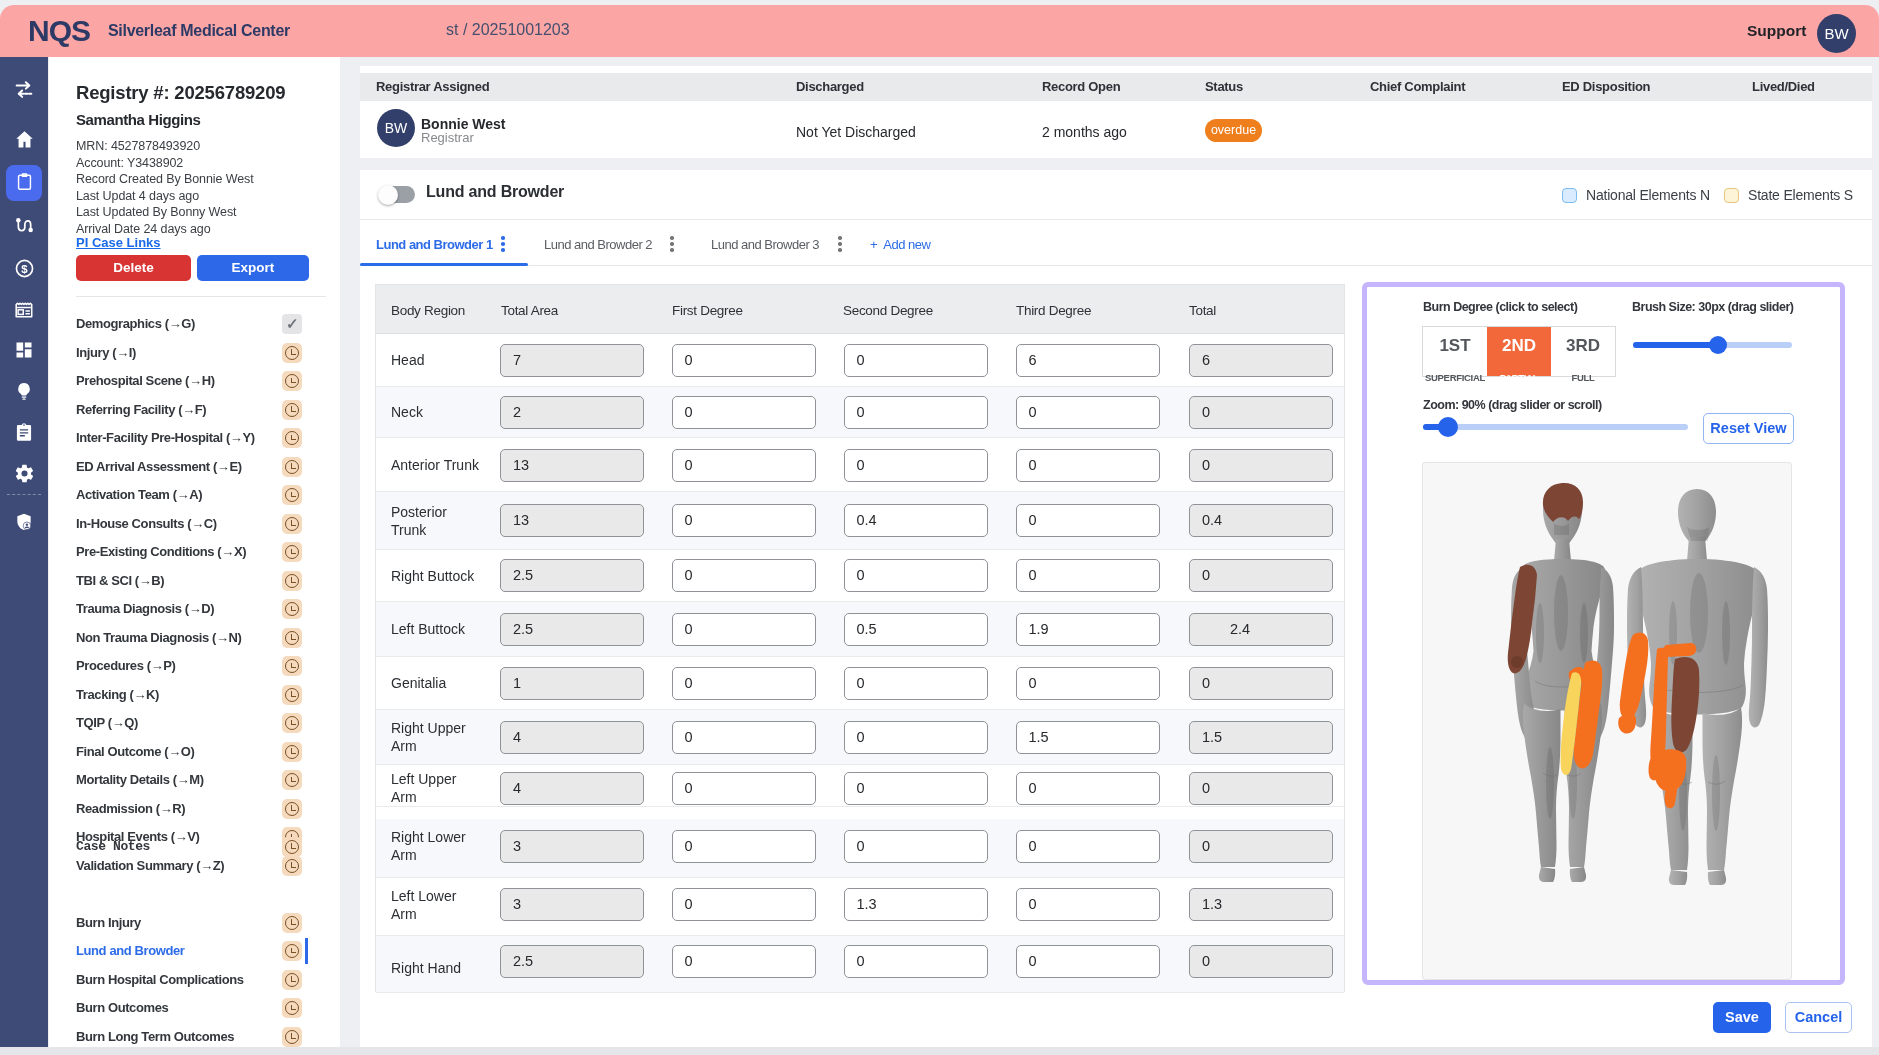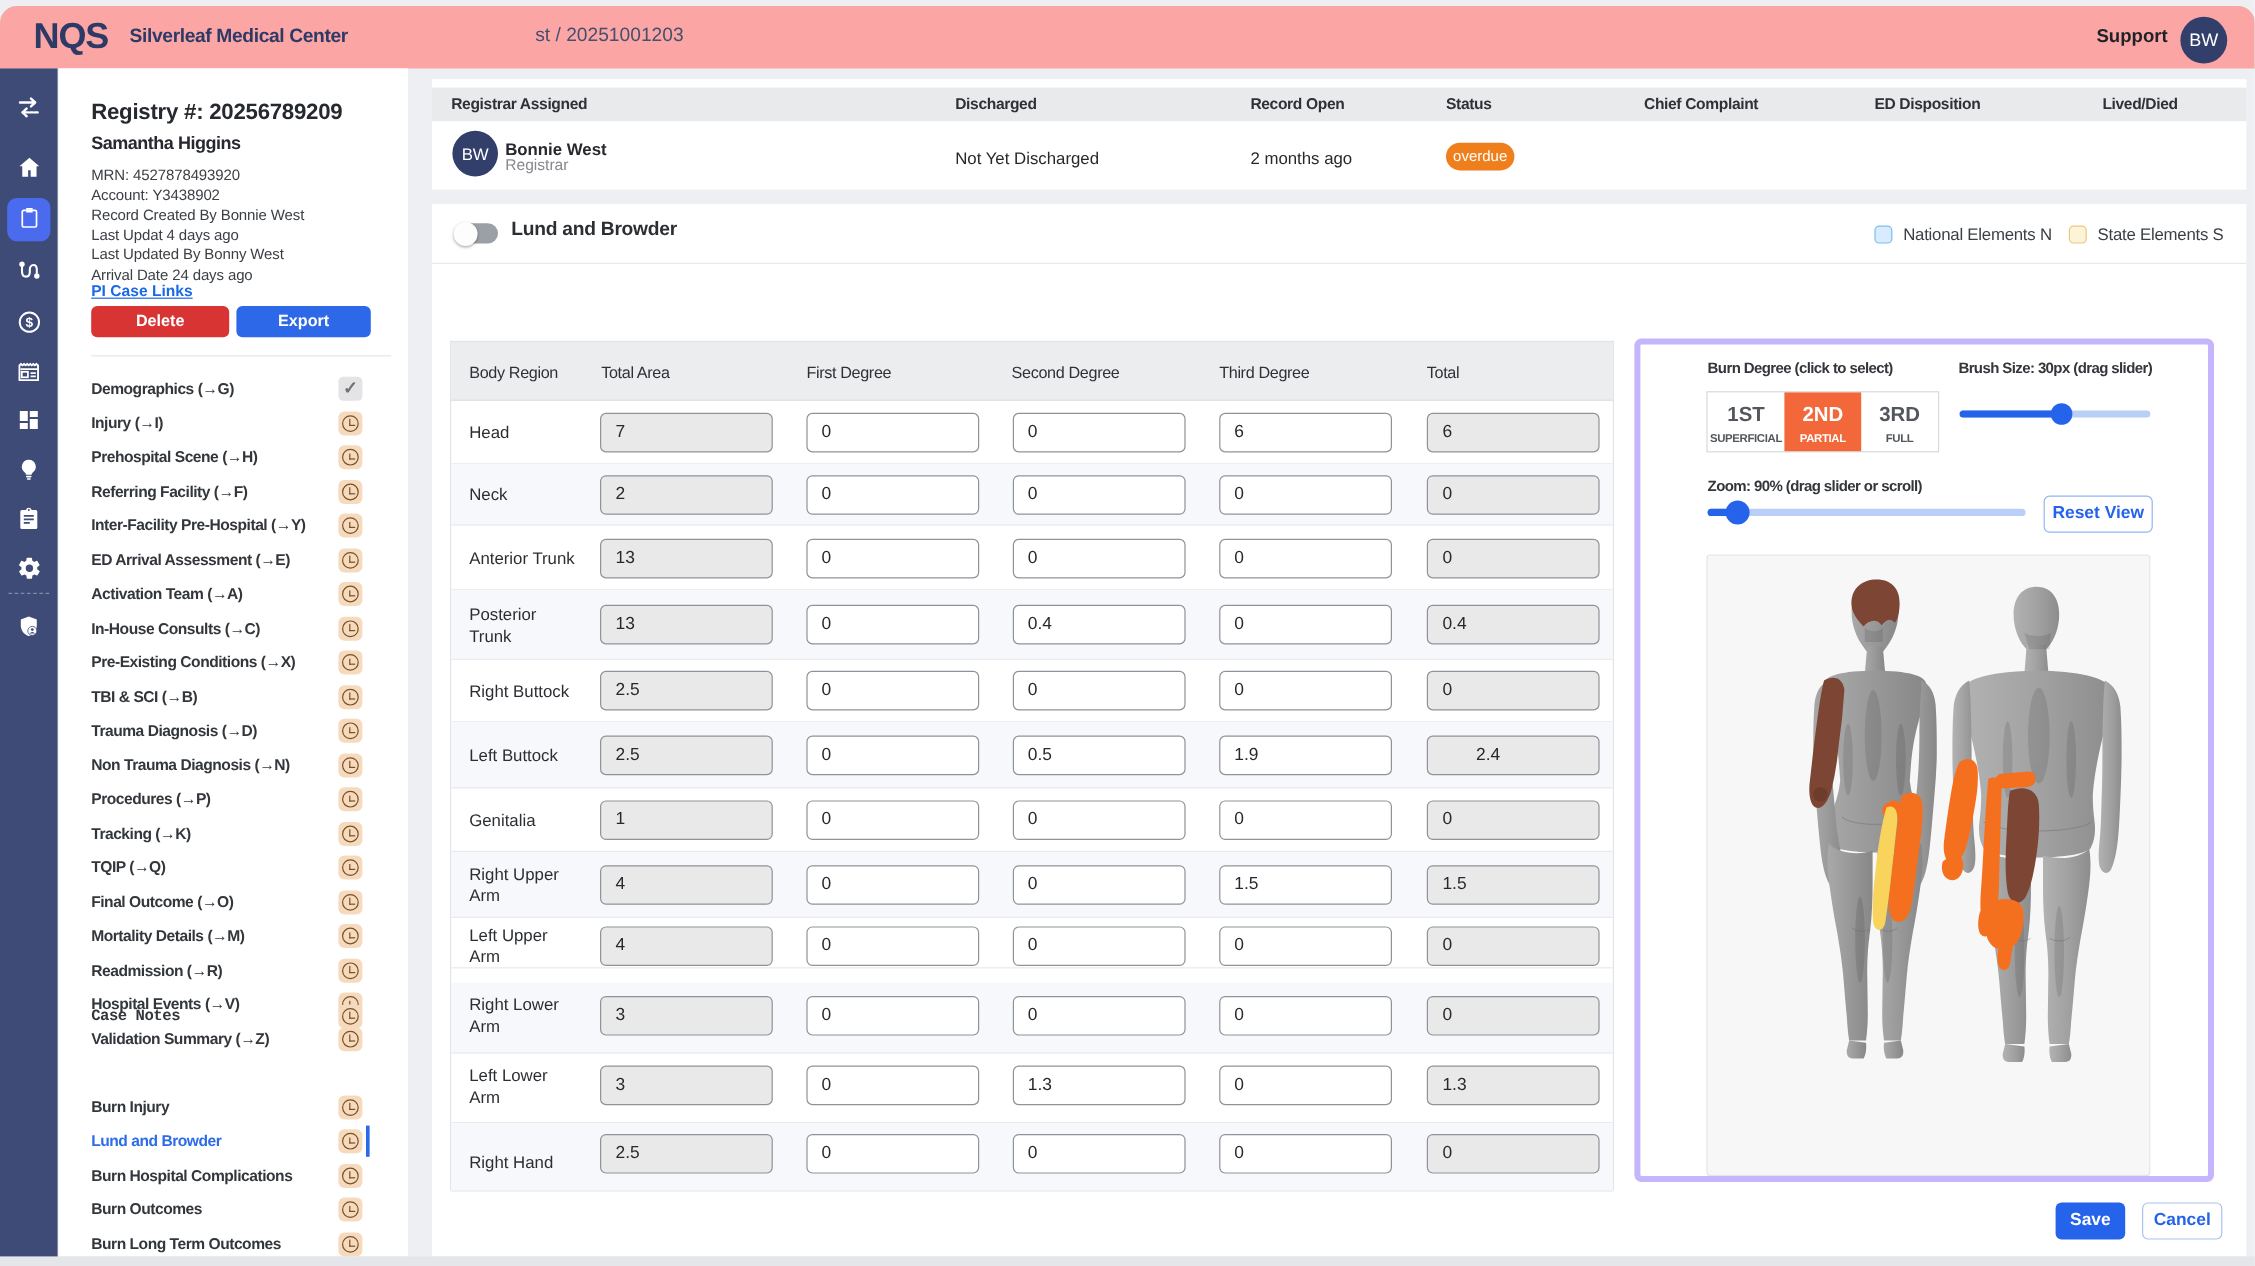--- a/index.html
+++ b/index.html
@@ -65,21 +65,21 @@
 .brow.alt { background:#f6f8fb; }
 .blabel { position:absolute; left:15px; font-size:14px; color:#2b2e32; line-height:18px; }
 .binp { position:absolute; width:144px; height:33px; border:1.4px solid #8f9398; border-radius:5px; background:#fff; font-size:14.5px; color:#27292d; line-height:30px; padding-left:12px; }
 .binp.dis { background:#e9e9e9; border-color:#8f9398; }
 
 #rpanel { position:absolute; left:1002px; top:112px; width:483px; height:703px; border:5px solid #c4b5fd; border-radius:6px; }
 .rlabel { position:absolute; font-size:12.5px; letter-spacing:-0.5px; font-weight:700; color:#33363b; white-space:nowrap; }
 #seg { position:absolute; left:55px; top:39px; width:194px; height:51px; border:1px solid #d7d9dc; display:flex; }
 .segc { flex:1; text-align:center; padding-top:9px; }
 .segc .t1 { font-size:17px; font-weight:700; color:#53575c; }
-.segc .t2 { font-size:9.5px; letter-spacing:-0.3px; font-weight:700; color:#53575c; margin-top:4px; }
+.segc .t2 { font-size:9.5px; letter-spacing:-0.3px; font-weight:700; color:#53575c; margin-top:16px; }
 #seg2 { background:#f2683b; }
 #seg2 .t1, #seg2 .t2 { color:#fff; }
 .slider { position:absolute; height:6px; border-radius:3px; background:#b9cff7; }
 .slider .fill { position:absolute; left:0; top:0; height:6px; border-radius:3px; background:#2563eb; }
 .slider .knob { position:absolute; top:-6px; width:18px; height:18px; border-radius:50%; background:#2563eb; }
 #resetv { position:absolute; left:336px; top:126px; width:91px; height:31px; border:1.5px solid #93b4f2; border-radius:5px; color:#2563eb; font-size:14.5px; font-weight:700; text-align:center; line-height:28px; background:#fff; }
 #diagram { position:absolute; left:55px; top:175px; width:370px; height:518px; background:#f7f7f8; border:1px solid #e4e5e7; border-radius:3px; }
 #btn-save { position:absolute; left:1353px; top:832px; width:58px; height:31px; background:#2563eb; border-radius:5px; color:#fff; font-size:14.5px; font-weight:700; text-align:center; line-height:31px; }
 #btn-cancel { position:absolute; left:1425px; top:832px; width:67px; height:31px; background:#fff; border:1px solid #a9c2f0; border-radius:5px; color:#2563eb; font-size:14.5px; font-weight:700; text-align:center; line-height:29px; }
 #bottomstrip { position:absolute; left:0; top:1047px; width:1879px; height:8px; background:#e4e6ea; }
@@ -232,20 +232,42 @@
 </div>
 
 <div id="panel2">
   <div id="p2-div1"></div>
   <div id="toggle"></div>
   <div id="p2-title">Lund and Browder</div>
   <div class="legend-box" style="left:1202px; background:#d9ecff; border:1.5px solid #7cbcf0;"></div>
   <div class="legend-txt" style="left:1226px;">National Elements N</div>
   <div class="legend-box" style="left:1364px; background:#fdf3d6; border:1.5px solid #e9c87e;"></div>
   <div class="legend-txt" style="left:1388px;">State Elements S</div>
+  <div id="tabrow">
+    <div class="tab" style="left:16px; color:#2d6ce8; font-weight:700;">Lund and Browder 1</div>
+    <div class="tabdots" style="left:141px;">
+        <i style="top:2px;background:#2d6ce8"></i>
+        <i style="top:8px;background:#2d6ce8"></i>
+        <i style="top:14px;background:#2d6ce8"></i>
+      </div>
+    <div class="tab" style="left:184px;">Lund and Browder 2</div>
+    <div class="tabdots" style="left:310px;">
+        <i style="top:2px"></i>
+        <i style="top:8px"></i>
+        <i style="top:14px"></i>
+      </div>
+    <div class="tab" style="left:351px;">Lund and Browder 3</div>
+    <div class="tabdots" style="left:478px;">
+        <i style="top:2px"></i>
+        <i style="top:8px"></i>
+        <i style="top:14px"></i>
+      </div>
+    <div class="tab" style="left:510px; color:#2d6ce8;">+&nbsp;&nbsp;Add new</div>
+    <div id="tab-underline"></div>
+  </div>
   <div id="btable">
     <div id="bt-head">
       <div class="bth" style="left:15px;">Body Region</div>
       <div class="bth" style="left:125px;">Total Area</div>
       <div class="bth" style="left:296px;">First Degree</div>
       <div class="bth" style="left:467px;">Second Degree</div>
       <div class="bth" style="left:640px;">Third Degree</div>
       <div class="bth" style="left:813px;">Total</div>
     </div>
     <div class="brow" style="top:49px; height:52.5px;">

